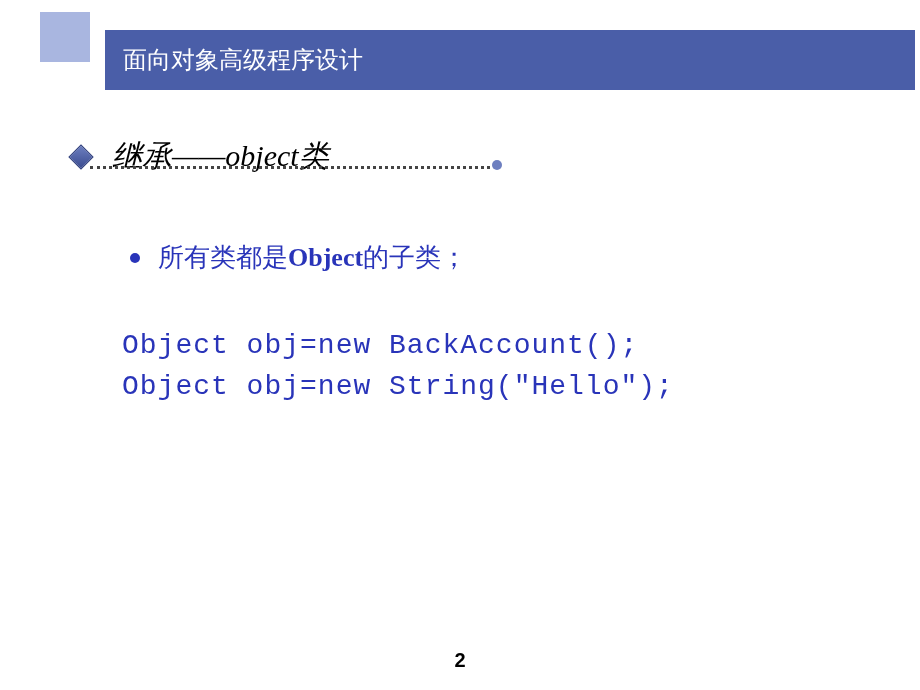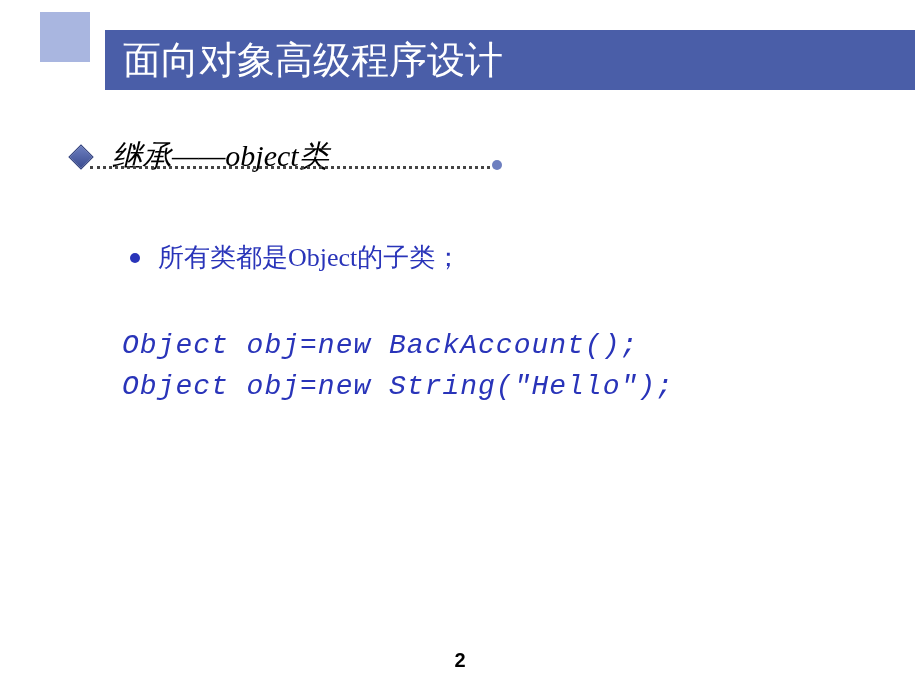--- a/index.html
+++ b/index.html
@@ -17,21 +17,21 @@
       left: 105px;
       width: 810px;
       height: 60px;
       background: #4a5ea8;
       display: flex;
       align-items: center;
       padding-left: 18px;
     }
     .header-title {
       color: #fff;
-      font-size: 38px;
+      font-size: 24px;
       font-family: "SimSun", "宋体", serif;
     }
     .corner-block {
       position: absolute;
       top: 12px;
       left: 40px;
       width: 50px;
       height: 50px;
       background: #a9b6e0;
     }
@@ -93,29 +93,28 @@
       border-radius: 50%;
       margin-right: 18px;
       flex-shrink: 0;
     }
     .bullet-text {
       font-size: 26px;
       color: #2934b9;
       font-family: "SimSun", "宋体", serif;
     }
     .bullet-text .kai { font-family: Liberation Sans, sans-serif; }
-    .bullet-text .bold { font-weight: normal; font-family: "Times New Roman", serif; }
+    .bullet-text .bold { font-weight: bold; font-family: "Times New Roman", serif; }
     .code-line {
       font-size: 28px;
       color: #2934b9;
       font-family: "Consolas", "Courier New", monospace;
       margin-left: -8px;
       margin-bottom: 10px;
       letter-spacing: 1px;
-      font-style: italic;
     }
     .page-number {
       position: absolute;
       bottom: 18px;
       left: 0;
       width: 920px;
       text-align: center;
       font-size: 20px;
       font-weight: bold;
       font-family: "Arial", sans-serif;

